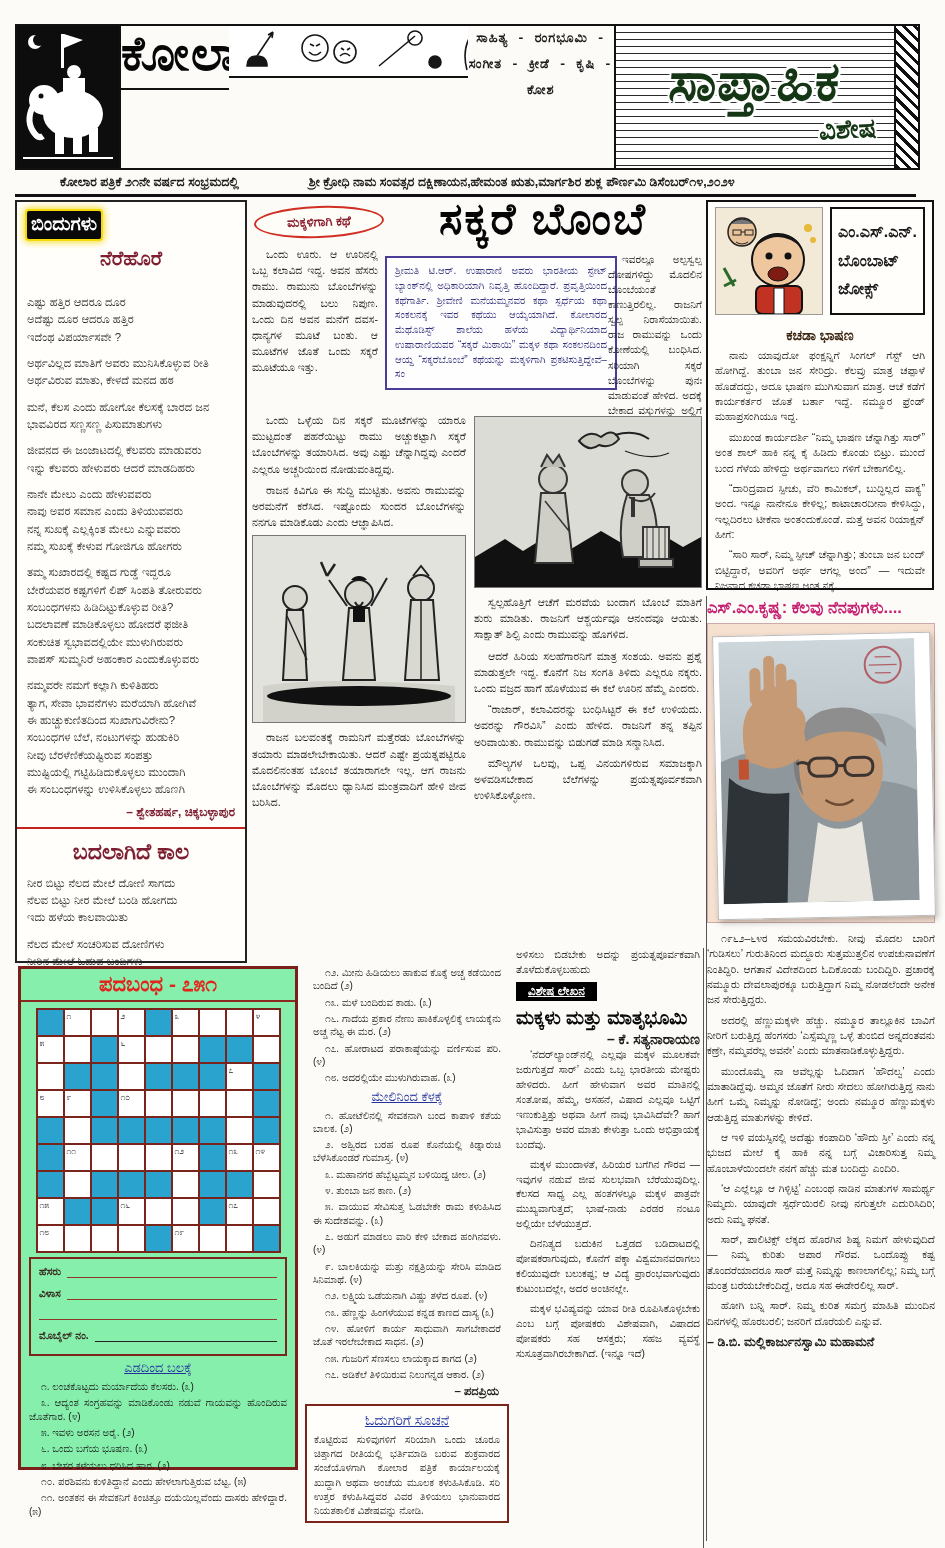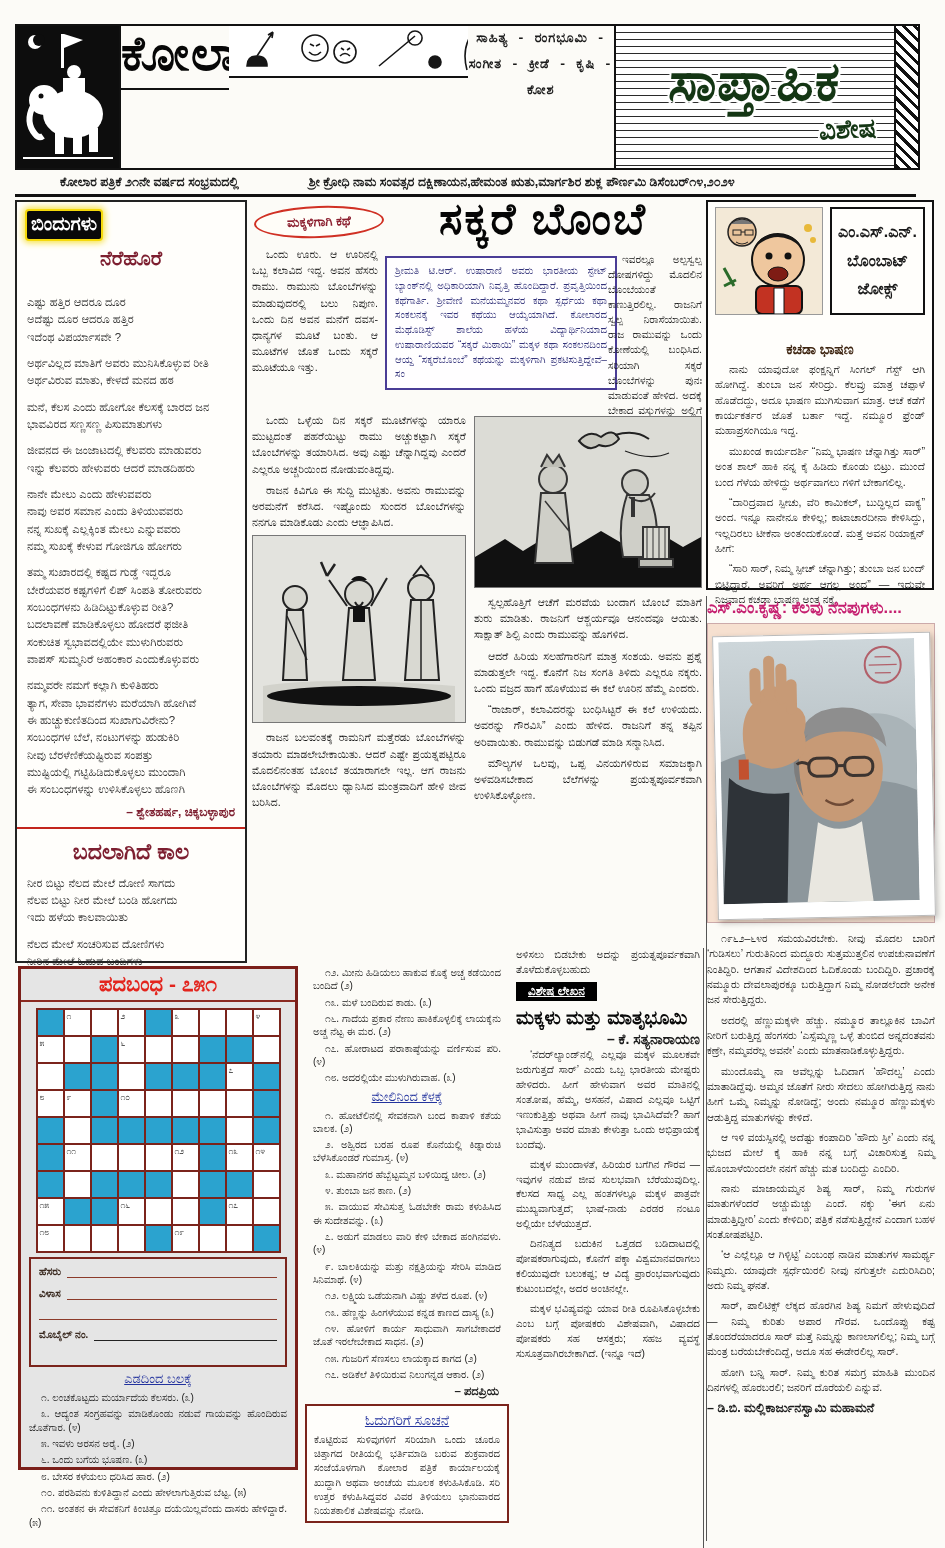--- a/index.html
+++ b/index.html
@@ -42,32 +42,32 @@
   .story-intro{position:absolute;left:133px;top:56px;width:212px;border:2px solid #4a3d96;padding:6px 8px;font-size:10.2px;line-height:1.45;color:#32327a;text-align:justify;background:#fffeff;}
   .story-colB{position:absolute;left:356px;top:52px;width:94px;font-size:10.4px;line-height:1.45;text-align:justify;}
   .story-colL{position:absolute;left:0;top:212px;width:214px;font-size:10.8px;line-height:1.5;text-align:justify;}
   .story-colR{position:absolute;left:222px;top:212px;width:228px;font-size:10.8px;line-height:1.5;text-align:justify;}
   .para{text-indent:14px;margin:0 0 5px;}
   .illus{display:block;border:1px solid #777;background:#dcdcd6;margin:4px 0 6px;}
   
   .jokes{position:absolute;left:706px;top:200px;width:228px;height:390px;border:2px solid #111;box-sizing:border-box;padding:5px 7px;background:#fffefb;}
   .jk-top{display:flex;}
   .jk-cartoon{width:106px;height:106px;flex:0 0 auto;border:1px solid #999;background:#f3e9d7;}
-  .jk-titlebox{flex:1;margin-left:7px;border:2px solid #111;display:flex;align-items:center;justify-content:center;text-align:center;font-weight:900;font-size:16px;line-height:1.8;white-space:pre-line;}
-  .jk-sub{text-align:center;font-weight:900;font-size:14px;color:#3d2410;margin:26px 0 4px;}
+  .jk-titlebox{flex:1;margin-left:7px;border:2px solid #111;display:flex;align-items:center;justify-content:center;text-align:left;font-weight:900;font-size:16px;line-height:1.8;white-space:pre-line;}
+  .jk-sub{text-align:center;font-weight:900;font-size:14px;color:#3d2410;margin:12px 0 4px;}
   .jk-body{font-size:10.6px;line-height:1.45;text-align:justify;}
   
   .smk{position:absolute;left:706px;top:596px;width:228px;height:945px;border-left:1px solid #555;padding-left:0;}
   .smk-head{font-size:16.5px;font-weight:900;color:#c51f70;margin:2px 0 6px;}
   .smk-photo{position:relative;width:226px;height:298px;background:#f6e0d0;border:1px solid #caa;}
   .smk-frame{position:absolute;left:7px;top:10px;width:206px;height:272px;background:#fff;border:1px solid #bbb;transform:rotate(-1.2deg);box-shadow:2px 3px 6px rgba(0,0,0,.25);padding:5px;}
   .smk-body{font-size:10.5px;line-height:1.46;text-align:justify;margin-top:8px;}
   .smk-by{font-weight:900;font-size:12.5px;margin-top:6px;}
   
-  .cw{position:absolute;left:18px;top:966px;width:280px;height:504px;border:3px solid #7b1f1a;box-sizing:border-box;background:#e5e5e5;}
+  .cw{position:absolute;left:18px;top:966px;width:280px;height:504px;border:3px solid #7b1f1a;box-sizing:border-box;background:#86efac;}
   .cw-title{font-size:21px;font-weight:900;color:#e3241d;text-align:center;padding:3px 0 4px;border-bottom:2px solid #8b2a21;}
   .cw-grid{display:grid;grid-template-columns:repeat(9,27px);width:243px;margin:6px auto 4px;border:1px solid #7b241c;}
   .cw-cell{width:27px;height:27px;box-sizing:border-box;border:1px solid #7b241c;position:relative;background:#fff;}
   .cw-cell.fill{background:#2ba3cf;}
   .cw-num{position:absolute;left:2px;top:1px;font-size:8.5px;color:#222;}
   .cw-form{margin:4px 8px;border:2px solid #7b241c;padding:6px 8px 8px;font-size:10.5px;color:#3a2a20;}
   .cw-form .frow{display:flex;align-items:flex-end;margin-bottom:9px;}
   .cw-form .flabel{flex:0 0 auto;margin-right:6px;font-weight:bold;}
   .cw-form .fline{flex:1;border-bottom:1.5px solid #8b3a2a;height:10px;}
   .cw-form .fline.dark{border-bottom-color:#222;}
@@ -352,21 +352,20 @@
           <circle cx="164" cy="26" r="18" fill="none" stroke="#b2606a" stroke-width="2"></circle>
           <path d="M150 26 h28 M156 18 h16 M156 34 h16" stroke="#b2606a" stroke-width="1.2"></path>
         </svg>
       </div>
     </div>
     <div class="smk-body">
         <div class="para">೧೯೬೨–೬೪ರ ಸಮಯವಿರಬೇಕು. ನೀವು ಮೊದಲ ಬಾರಿಗೆ ‘ಗುಡಿಸಲು’ ಗುರುತಿನಿಂದ ಮದ್ದೂರು ಸುತ್ತಮುತ್ತಲಿನ ಉಪಚುನಾವಣೆಗೆ ನಿಂತಿದ್ದಿರಿ. ಆಗತಾನೆ ವಿದೇಶದಿಂದ ಓದಿಕೊಂಡು ಬಂದಿದ್ದಿರಿ. ಪ್ರಚಾರಕ್ಕೆ ನಮ್ಮೂರು ದೇವಲಾಪುರಕ್ಕೂ ಬರುತ್ತಿದ್ದಾಗ ನಿಮ್ಮ ನೋಡಲೆಂದೇ ಅನೇಕ ಜನ ಸೇರುತ್ತಿದ್ದರು.</div>
         <div class="para">ಅದರಲ್ಲಿ ಹೆಣ್ಣುಮಕ್ಕಳೇ ಹೆಚ್ಚು. ನಮ್ಮೂರ ತಾಲ್ಲೂಕಿನ ಬಾವಿಗೆ ನೀರಿಗೆ ಬರುತ್ತಿದ್ದ ಹೆಂಗಸರು ‘ಎಸ್ಸೆಮ್ಮಣ್ಣ ಒಳ್ಳೆ ತುಂಬಿದ ಅನ್ನದಂತವನು ಕಣ್ರೇ, ನಮ್ಮವರೆಲ್ಲ ಅವನೇ’ ಎಂದು ಮಾತನಾಡಿಕೊಳ್ಳುತ್ತಿದ್ದರು.</div>
         <div class="para">ಮುಂದೊಮ್ಮೆ ನಾ ಅವೆಲ್ಲನ್ನು ಓದಿದಾಗ ‘ಹೌದಲ್ವ’ ಎಂದು ಮಾತಾಡಿದ್ದೆವು. ಅಮ್ಮನ ಜೊತೆಗೆ ನೀರು ಸೇದಲು ಹೋಗಿರುತ್ತಿದ್ದ ನಾನು ಹೀಗೆ ಒಮ್ಮೆ ನಿಮ್ಮನ್ನು ನೋಡಿದ್ದೆ; ಅಂದು ನಮ್ಮೂರ ಹೆಣ್ಣುಮಕ್ಕಳು ಆಡುತ್ತಿದ್ದ ಮಾತುಗಳನ್ನು ಕೇಳಿದೆ.</div>
         <div class="para">ಆ ಇಳಿ ವಯಸ್ಸಿನಲ್ಲಿ ಅದೆಷ್ಟು ಕಂಪಾದಿರಿ ‘ಹೌದು ಸ್ರೀ’ ಎಂದು ನನ್ನ ಭುಜದ ಮೇಲೆ ಕೈ ಹಾಕಿ ನನ್ನ ಬಗ್ಗೆ ವಿಚಾರಿಸುತ್ತ ನಿಮ್ಮ ಹೊಂಬಾಳೆಯಿಂದಲೇ ನನಗೆ ಹೆಚ್ಚು ಮತ ಬಂದಿದ್ದು ಎಂದಿರಿ.</div>
-        <div class="para">ನಾನು ಮಾಜಾಯಮ್ಮನ ಶಿಷ್ಯ ಸಾರ್, ನಿಮ್ಮ ಗುರುಗಳ ಮಾತುಗಳೆಂದರೆ ಅಚ್ಚುಮೆಚ್ಚು ಎಂದೆ. ನಕ್ಕು ‘ಈಗ ಏನು ಮಾಡುತ್ತಿದ್ದೀರಿ’ ಎಂದು ಕೇಳಿದಿರಿ; ಪತ್ರಿಕೆ ನಡೆಸುತ್ತಿದ್ದೇನೆ ಎಂದಾಗ ಬಹಳ ಸಂತೋಷಪಟ್ಟಿರಿ.</div>
         <div class="para">‘ಆ ಎಲ್ಲೆಲ್ಲೂ ಆ ಗಿಳ್ಳಿಟ್ಟಿ’ ಎಂಬಂಥ ನಾಡಿನ ಮಾತುಗಳ ಸಾಮರ್ಥ್ಯ ನಿಮ್ಮದು. ಯಾವುದೇ ಸ್ಪರ್ಧೆಯಿರಲಿ ನೀವು ನಗುತ್ತಲೇ ಎದುರಿಸಿದಿರಿ; ಅದು ನಿಮ್ಮ ಘನತೆ.</div>
         <div class="para">ಸಾರ್, ಪಾಲಿಟಿಕ್ಸ್ ಲೆಕ್ಕದ ಹೊರಗಿನ ಶಿಷ್ಯ ನಿಮಗೆ ಹೇಳುವುದಿದೆ — ನಿಮ್ಮ ಕುರಿತು ಅಪಾರ ಗೌರವ. ಒಂದೊಪ್ಪು ಕಷ್ಟ ತೊಂದರೆಯಾದರೂ ಸಾರ್ ಮತ್ತೆ ನಿಮ್ಮನ್ನು ಕಾಣಲಾಗಲಿಲ್ಲ; ನಿಮ್ಮ ಬಗ್ಗೆ ಮಂತ್ರ ಬರೆಯಬೇಕೆಂದಿದ್ದೆ, ಅದೂ ಸಹ ಈಡೇರಲಿಲ್ಲ ಸಾರ್.</div>
         <div class="para">ಹೋಗಿ ಬನ್ನಿ ಸಾರ್. ನಿಮ್ಮ ಕುರಿತ ಸಮಗ್ರ ಮಾಹಿತಿ ಮುಂದಿನ ದಿನಗಳಲ್ಲಿ ಹೊರಬರಲಿ; ಜನರಿಗೆ ದೊರೆಯಲಿ ಎನ್ನುವೆ.</div>
       </div>
     <div class="smk-by">– ಡಿ.ಬಿ. ಮಲ್ಲಿಕಾರ್ಜುನಸ್ವಾಮಿ ಮಹಾಮನೆ</div>
   </div>
 
   <div class="cw">
     <div class="cw-title">ಪದಬಂಧ - ೭೫೧</div>
     <div class="cw-grid">
@@ -495,21 +494,21 @@
           <span class="flabel">ಹೆಸರು</span>
           <span class="fline"></span>
         </div>
       <div class="frow">
           <span class="flabel">ವಿಳಾಸ</span>
           <span class="fline"></span>
         </div>
       <div class="frow">
           <span class="fline"></span>
         </div>
-      <div class="frow" style="margin-bottom:16px;font-family:Liberation Serif, serif;">
+      <div class="frow" style="margin-bottom:4px;">
           <span class="flabel">ಮೊಬೈಲ್ ನಂ.</span>
           <span class="fline dark"></span>
         </div>
     </div>
     <div class="clue-h">ಎಡದಿಂದ ಬಲಕ್ಕೆ</div>
     <div class="clues">
         <div class="cl">೧. ಲಂಚಕೊಟ್ಟದು ಮರ್ಯಾದೆಯ ಕೆಲಸರು. (೩)</div>
         <div class="cl">೩. ಆದ್ಯಂತ ಸಂಗ್ರಹವನ್ನು ಮಾಡಿಕೊಂಡು ನಡುವೆ ಗಾಯವನ್ನು ಹೊಂದಿರುವ ಜೊತೆಗಾರ. (೪)</div>
         <div class="cl">೫. ಇವಳು ಅರಸನ ಅರೈ. (೨)</div>
         <div class="cl">೬. ಒಂದು ಬಗೆಯ ಭೂಷಣ. (೩)</div>

